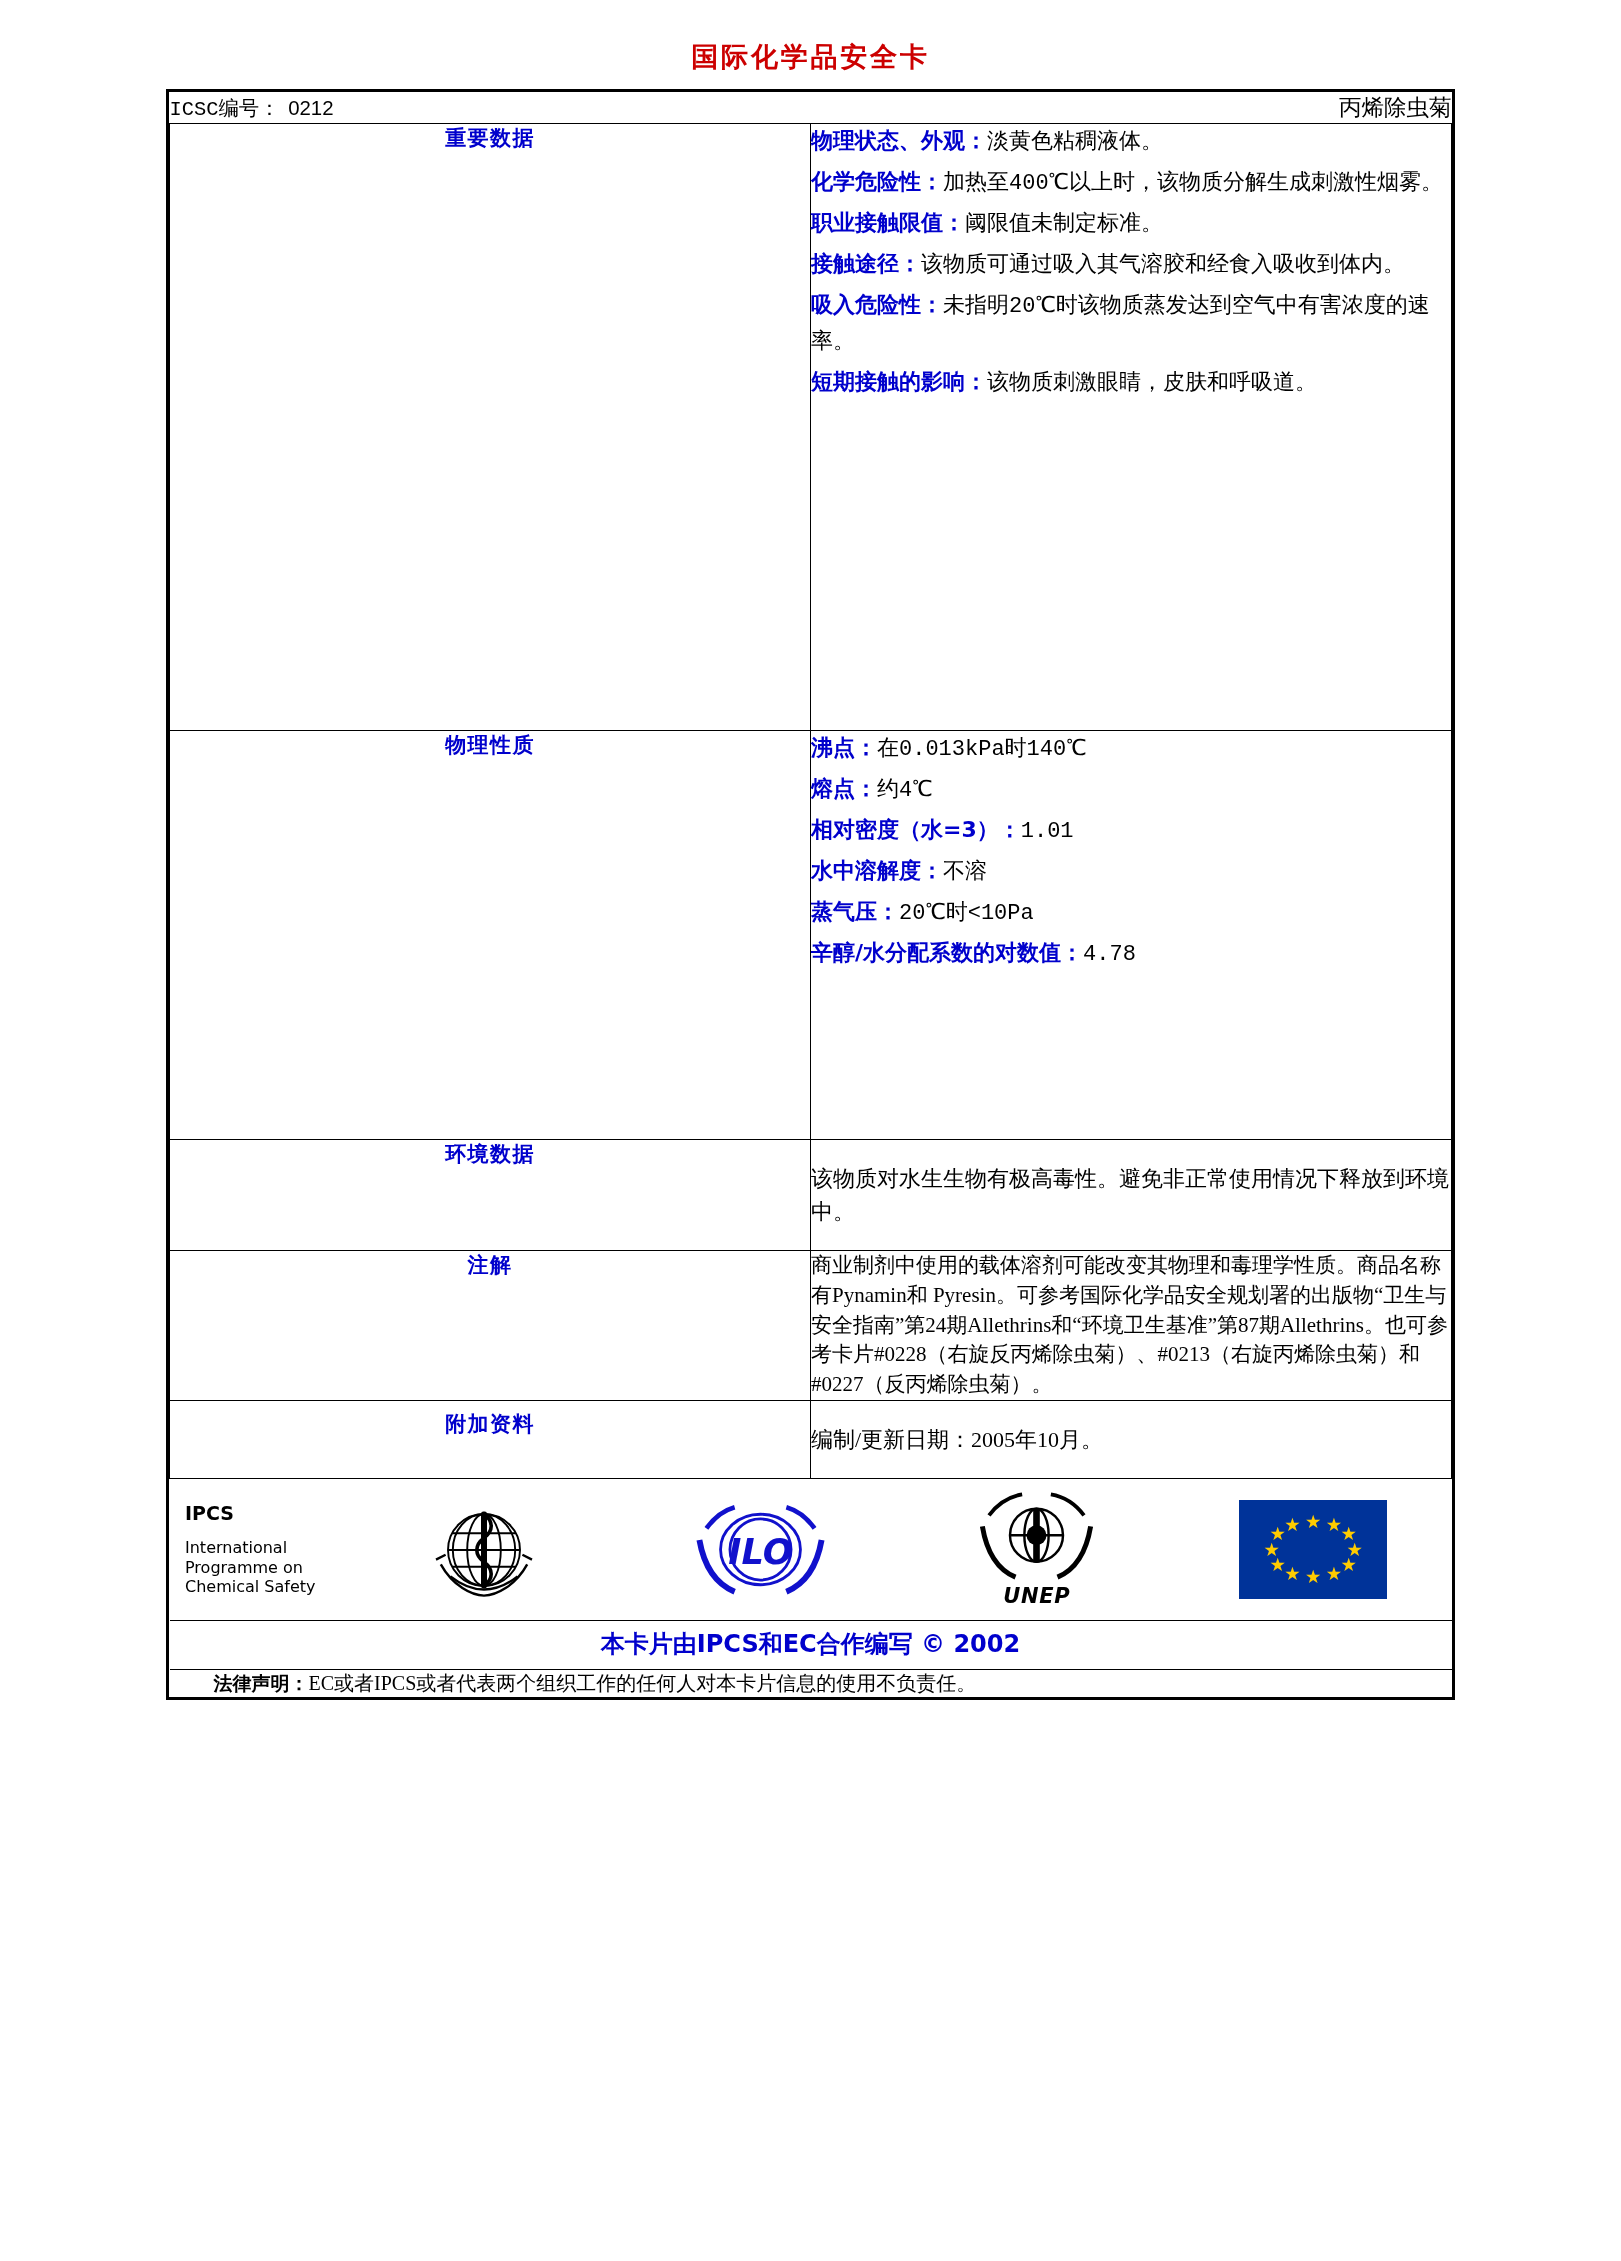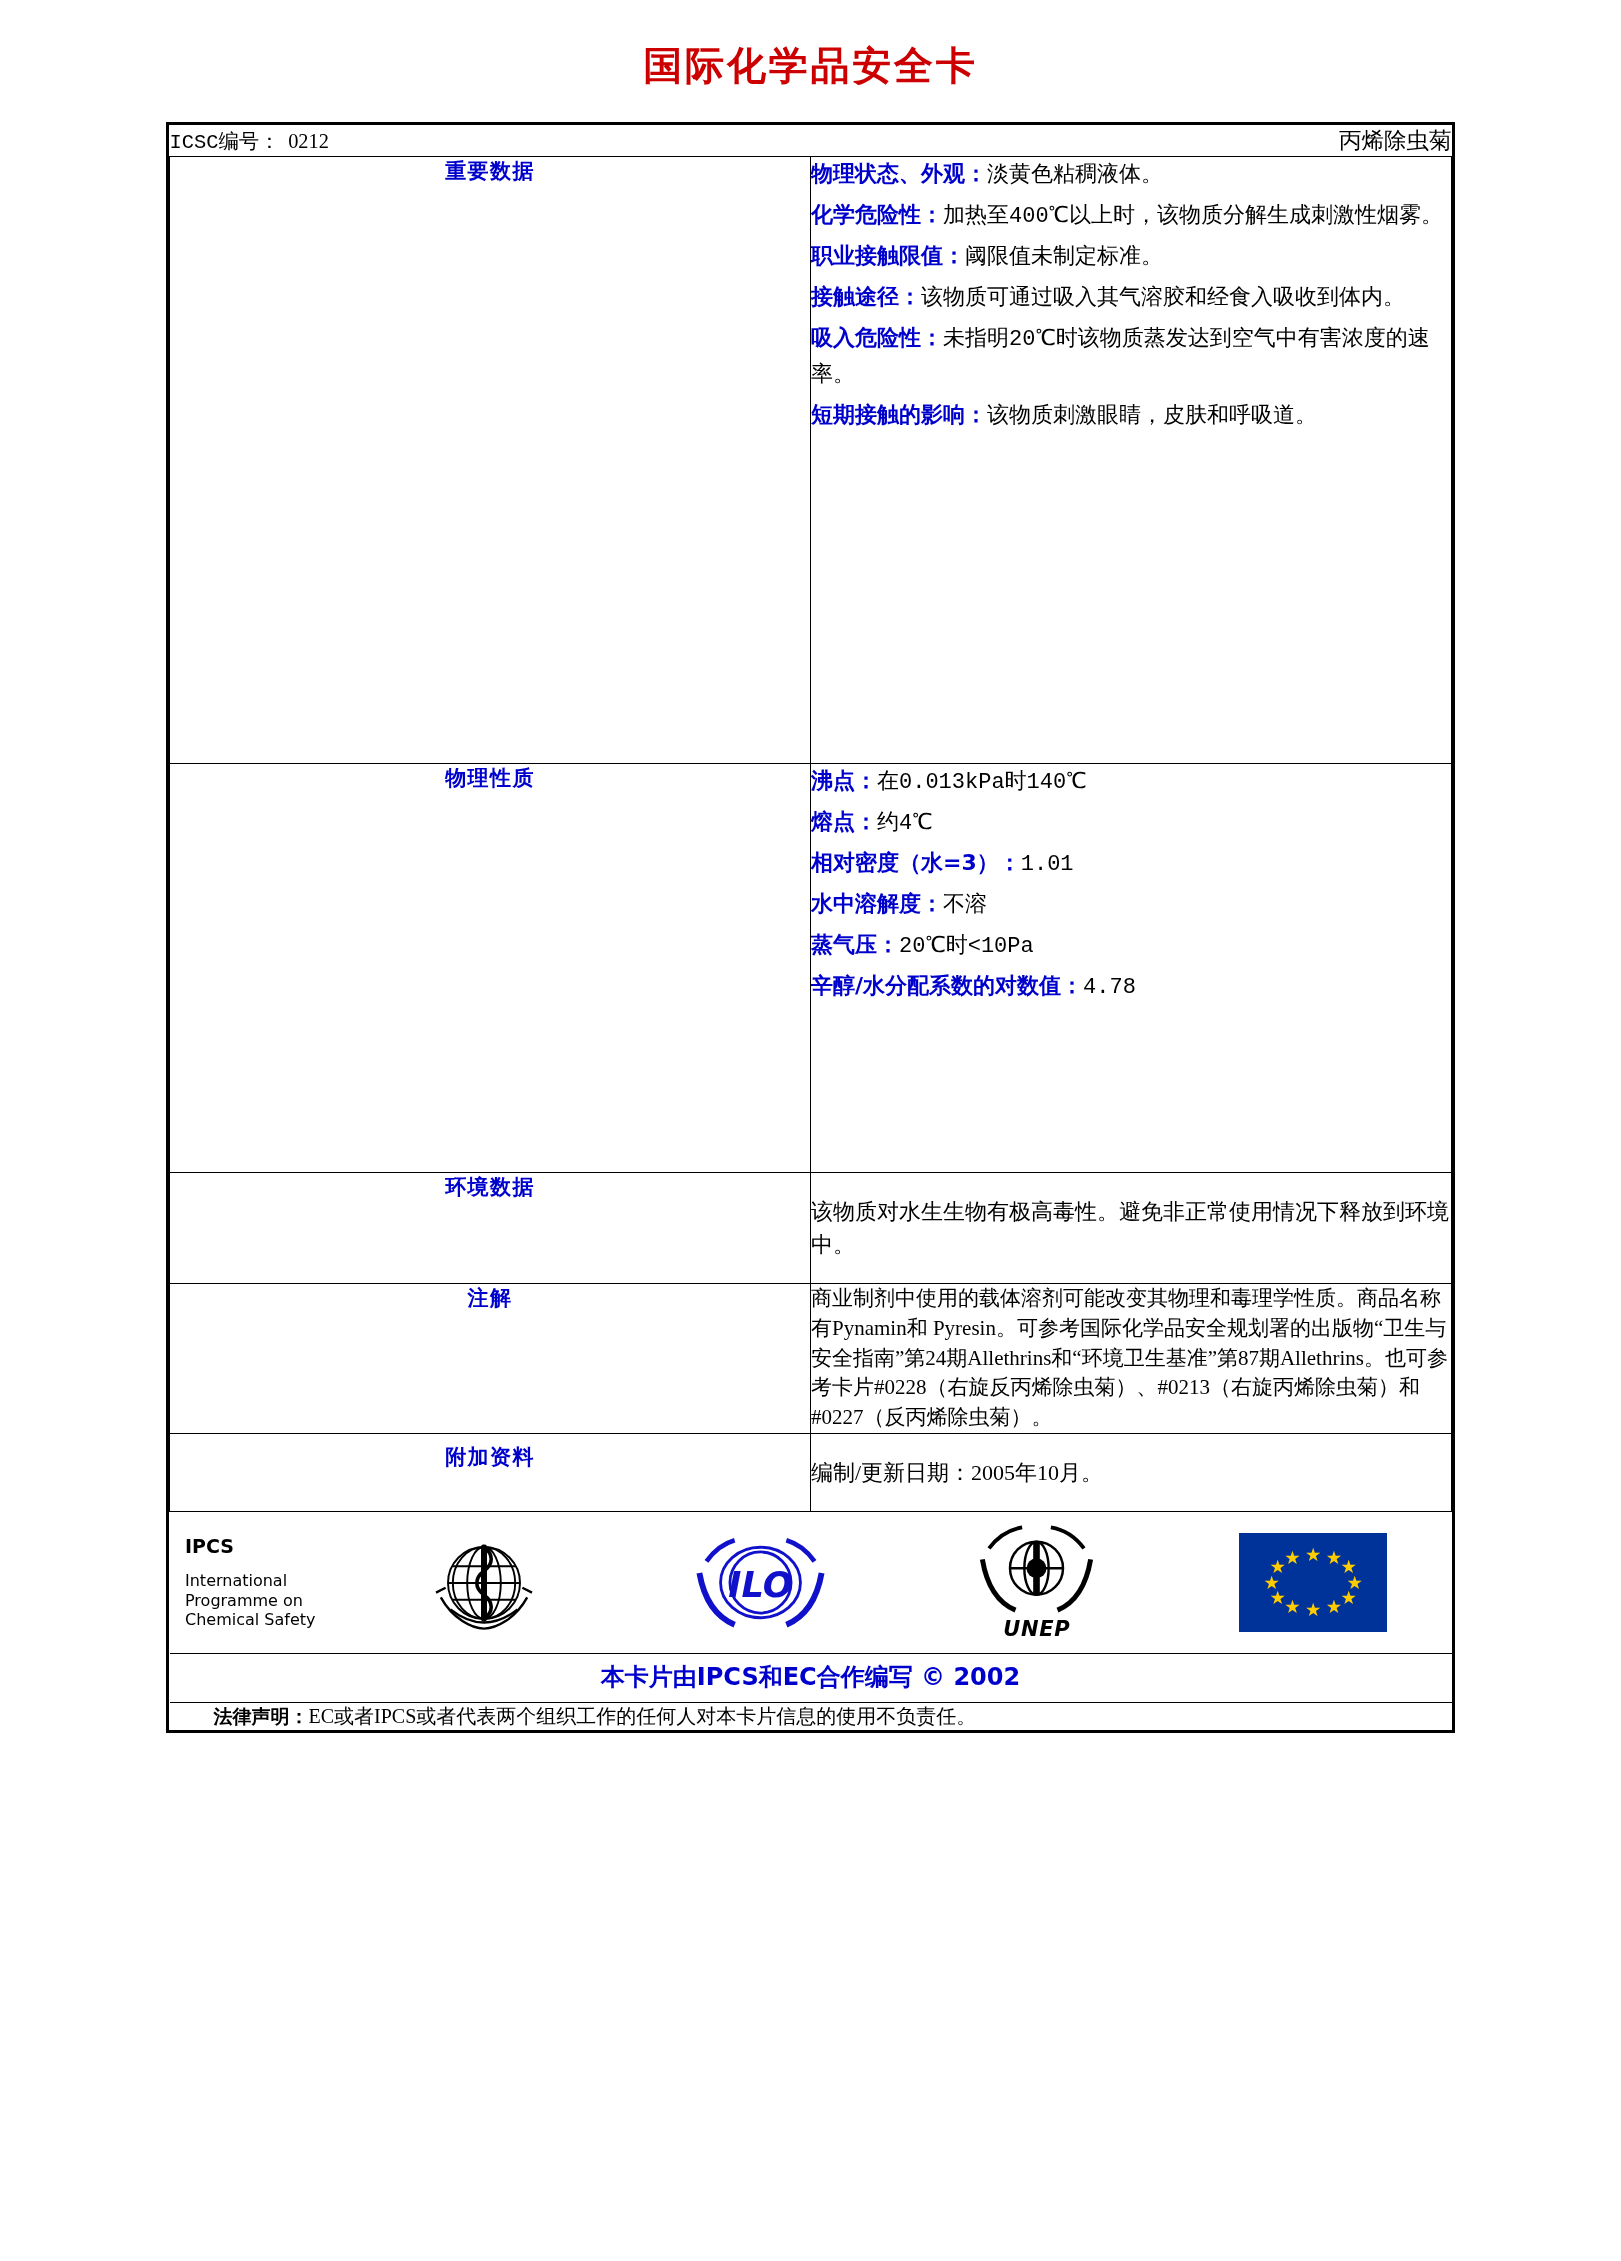--- a/index.html
+++ b/index.html
@@ -17,24 +17,24 @@
     position: relative;
     width: 1621px;
     height: 2261px;
     box-sizing: border-box;
   }
   .title {
     text-align: center;
     color: #cc0000;
     font-family: "DejaVu Sans", sans-serif;
     font-weight: bold;
-    font-size: 39px;
+    font-size: 27px;
     letter-spacing: 2.8px;
     padding-top: 39px;
-    padding-bottom: 29px;
+    padding-bottom: 14px;
   }
   .card {
     margin: 0 auto;
     width: 1289px;
     border: 3.5px solid #000000;
     box-sizing: border-box;
   }
   table.main {
     width: 100%;
     border-collapse: collapse;
@@ -58,21 +58,21 @@
     display: flex;
     justify-content: space-between;
     align-items: baseline;
   }
   .hdr-left {
     font-family: "Liberation Mono", monospace;
     font-size: 20.4px;
     letter-spacing: 0px;
   }
   .hdr-left .num {
-    font-family: Liberation Serif, serif;
+    font-family: Liberation Sans, sans-serif;
     padding-left: 8.5px;
   }
   .hdr-right {
     font-family: "Liberation Serif", serif;
     font-size: 22.5px;
   }
   .label-cell {
     width: 169px;
     text-align: center;
     vertical-align: middle;

